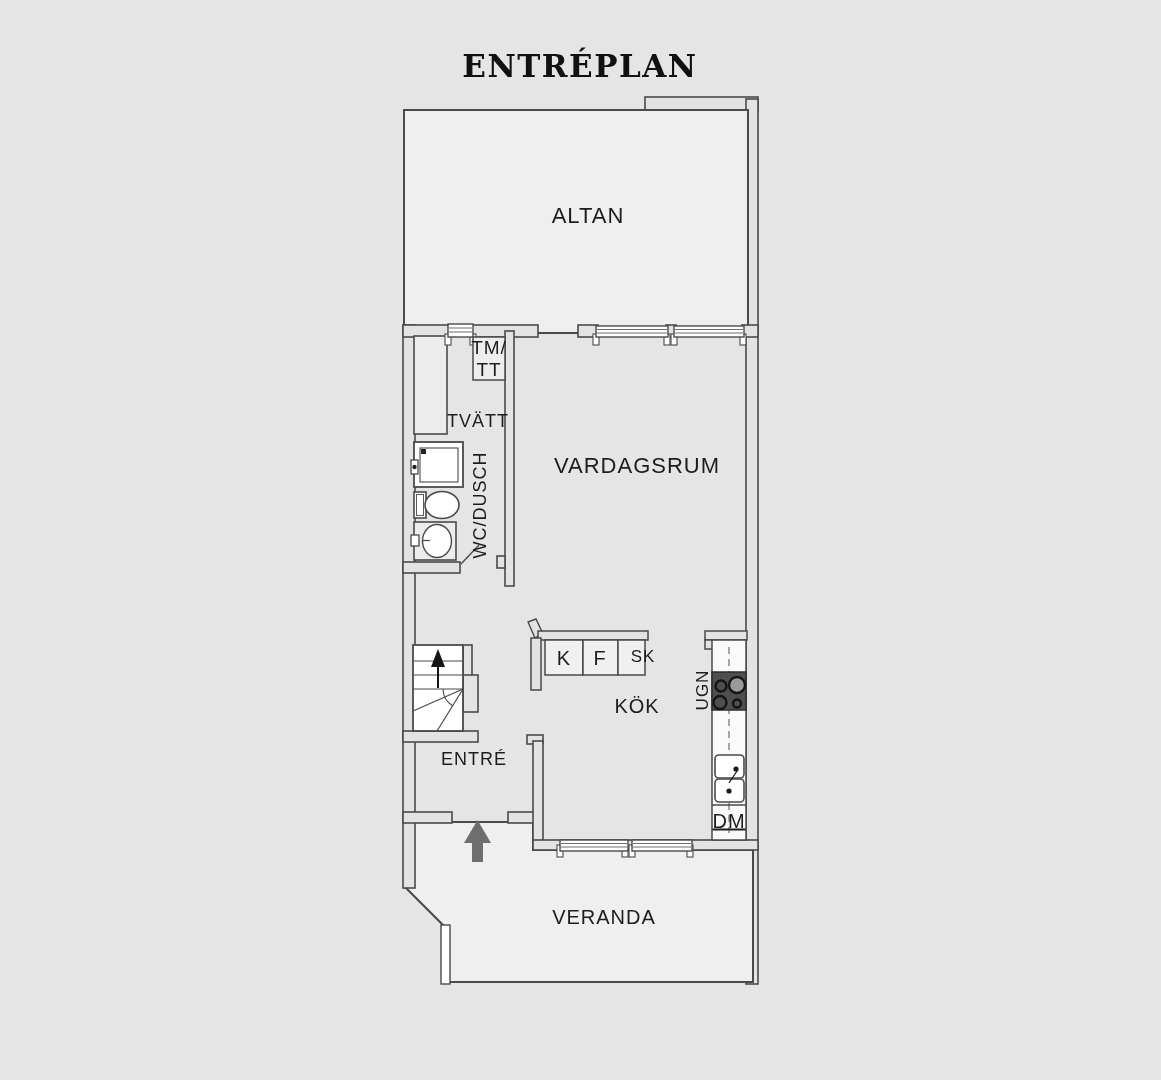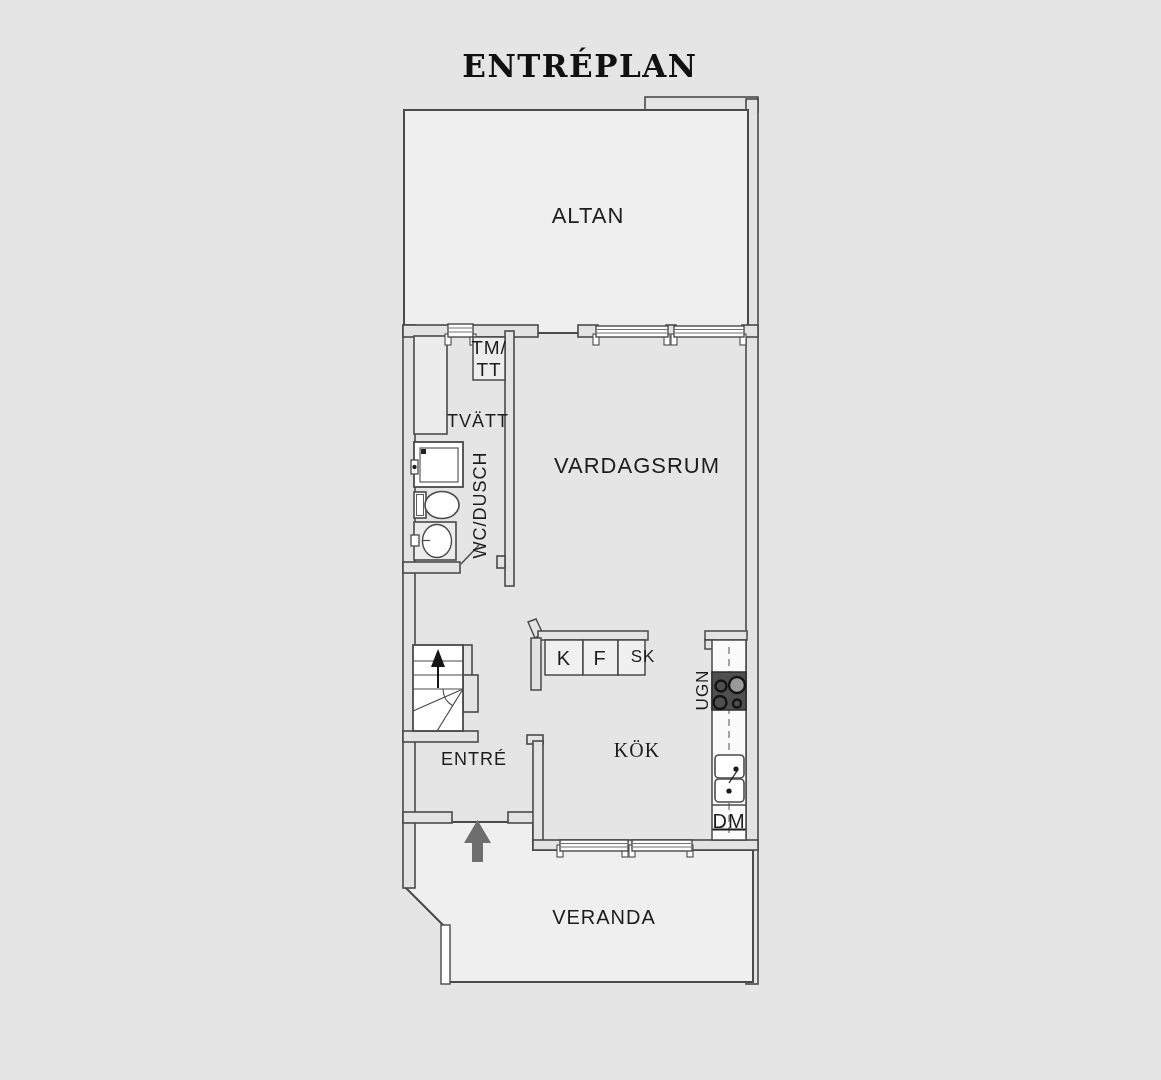--- a/index.html
+++ b/index.html
@@ -169,18 +169,18 @@
     <span>TM/</span><br>
     <span>TT</span>
   </div>
   <div class="lbl s18" style="left:478px;top:401px;margin-top:20px;">TVÄTT</div>
   <div class="lbl rot s18" style="left:480px;top:505px;">WC/DUSCH</div>
   <div class="lbl" style="left:637px;top:466px;">VARDAGSRUM</div>
   <div class="lbl s20" style="left:564px;top:658px;">K</div>
   <div class="lbl s20" style="left:600px;top:658px;">F</div>
   <div class="lbl s17" style="left:631px;top:657px;margin-left:12px;">SK</div>
   <div class="lbl rot s17" style="left:703px;top:690px;">UGN</div>
-  <div class="lbl s20" style="left:637px;top:750px;font-family:Liberation Serif, serif;">KÖK</div>
+  <div class="lbl s20" style="left:637px;top:706px;">KÖK</div>
   <div class="lbl s18" style="left:474px;top:759px;">ENTRÉ</div>
   <div class="lbl s20" style="left:729px;top:821px;text-decoration:underline;">DM</div>
   <div class="lbl s20" style="left:604px;top:917px;">VERANDA</div>
 
 </div>
 
 </body></html>

